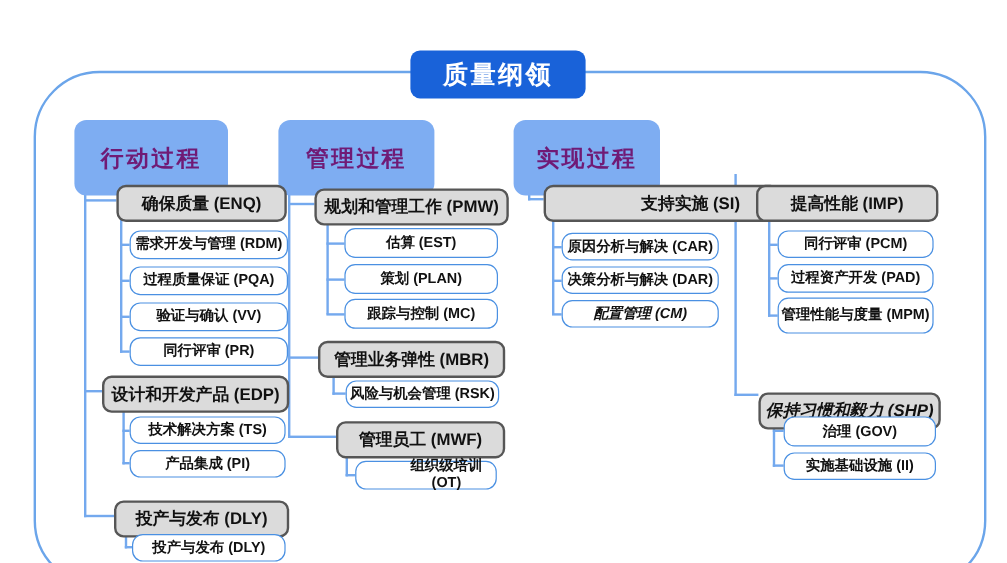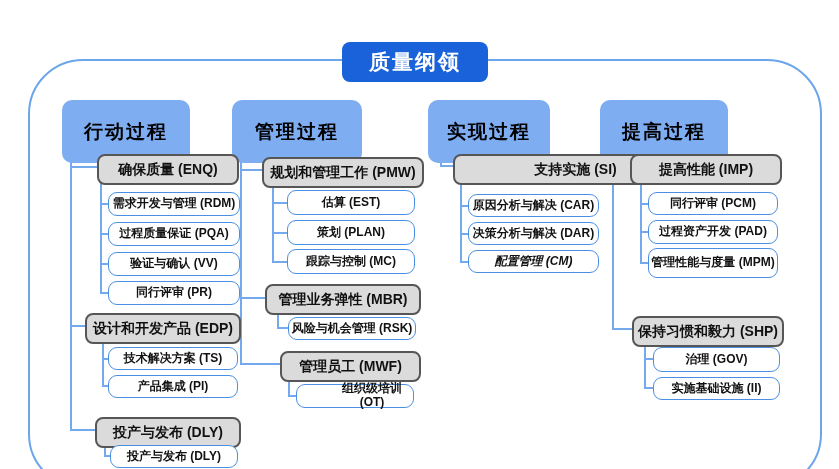--- a/index.html
+++ b/index.html
@@ -14,21 +14,21 @@
     border:2px solid #6ba5ea;border-radius:55px;background:#ffffff;
   }
   .title{
     position:absolute;left:342px;top:10px;width:146px;height:40px;
     background:#1962d9;border-radius:8px;color:#ffffff;
     display:flex;align-items:center;justify-content:center;
     font-size:21px;font-weight:bold;letter-spacing:2px;z-index:3;
   }
   .hdr{
     position:absolute;height:63px;background:#7eadf2;border-radius:10px;
-    color:#000000;display:flex;align-items:center;justify-content:center;
+    color:#701a75;display:flex;align-items:center;justify-content:center;
     font-size:19px;font-weight:bold;letter-spacing:2px;z-index:2;
   }
   .gray{
     position:absolute;background:#dbdbdb;border:2px solid #565656;border-radius:8px;
     color:#111;display:flex;align-items:center;justify-content:center;
     font-size:14px;font-weight:bold;z-index:2;text-align:center;line-height:1.1;
   }
   .white{
     position:absolute;background:#ffffff;border:1.6px solid #4a90e2;border-radius:9px;
     color:#111;display:flex;align-items:center;justify-content:center;
@@ -44,21 +44,20 @@
 
 <div class="stage">
 
   <div class="frame"></div>
 
   <div class="title">质量纲领</div>
 
   <div class="hdr" style="left:62px;top:68px;width:128px;">行动过程</div>
   <div class="hdr" style="left:232px;top:68px;width:130px;">管理过程</div>
   <div class="hdr" style="left:428px;top:68px;width:122px;">实现过程</div>
-  <div class="hdr" style="left:600px;top:68px;width:128px;">提高过程</div>
 
   <i class="v" style="left:70px;top:113px;height:286px;"></i>
   <i class="h" style="left:70px;top:134px;width:27px;"></i>
   <i class="h" style="left:70px;top:293px;width:15px;"></i>
   <i class="h" style="left:70px;top:397px;width:25px;"></i>
   <i class="v" style="left:100px;top:149px;height:113px;"></i>
   <i class="h" style="left:100px;top:171px;width:8px;"></i>
   <i class="h" style="left:100px;top:201px;width:8px;"></i>
   <i class="h" style="left:100px;top:231px;width:8px;"></i>
   <i class="h" style="left:100px;top:260px;width:8px;"></i>
@@ -121,17 +120,17 @@
 
   <div class="gray" style="left:453px;top:122px;width:145px;height:27px;padding-left:48px;">支持实施 (SI)</div>
   <div class="white" style="left:468px;top:162px;width:131px;height:23px;">原因分析与解决 (CAR)</div>
   <div class="white" style="left:468px;top:190px;width:131px;height:23px;">决策分析与解决 (DAR)</div>
   <div class="white" style="left:468px;top:218px;width:131px;height:23px;font-style:italic;">配置管理 (CM)</div>
 
   <div class="gray" style="left:630px;top:122px;width:148px;height:27px;">提高性能 (IMP)</div>
   <div class="white" style="left:648px;top:160px;width:130px;height:23px;">同行评审 (PCM)</div>
   <div class="white" style="left:648px;top:188px;width:130px;height:24px;">过程资产开发 (PAD)</div>
   <div class="white" style="left:648px;top:216px;width:130px;height:30px;">管理性能与度量 (MPM)</div>
-  <div class="gray" style="left:632px;top:284px;width:148px;height:27px;">保持习惯和毅力 (SHP)</div>
+  <div class="gray" style="left:632px;top:295px;width:148px;height:27px;font-style:italic;">保持习惯和毅力 (SHP)</div>
   <div class="white" style="left:653px;top:315px;width:127px;height:25px;">治理 (GOV)</div>
   <div class="white" style="left:653px;top:345px;width:127px;height:23px;">实施基础设施 (II)</div>
 
 </div>
 
 </body></html>

